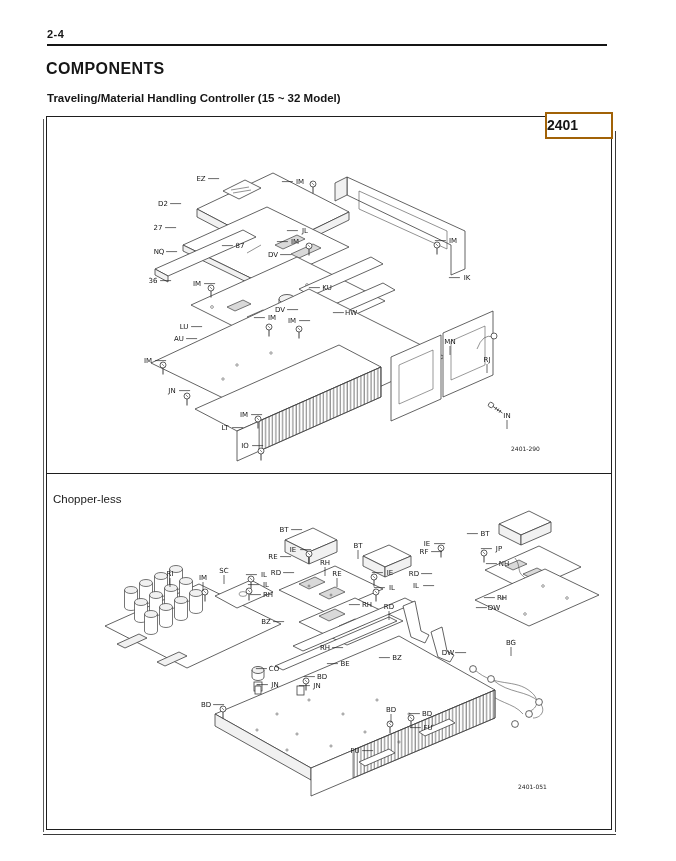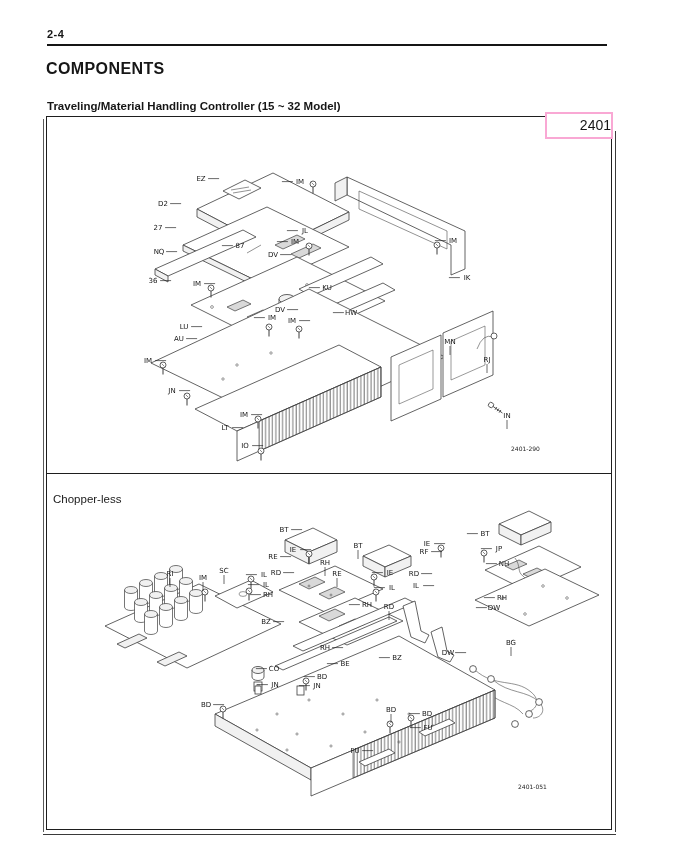--- a/index.html
+++ b/index.html
@@ -1,28 +1,28 @@
 <!DOCTYPE html>
 <html><head>
 <meta charset="utf-8">
 <style>
   html,body{margin:0;padding:0;background:#e8e8e8;}
   .page{position:relative;width:676px;height:861px;background:#ffffff;color:#161616;
         font-family:"Liberation Sans",sans-serif;overflow:hidden;}
   .pageno{position:absolute;left:47px;top:28px;font-size:11px;font-weight:bold;letter-spacing:.5px;}
   .toprule{position:absolute;left:47px;top:44px;width:560px;height:2px;background:#151515;}
   .h1{position:absolute;left:46px;top:60px;font-size:16px;font-weight:800;letter-spacing:.4px;}
-  .subtitle{position:absolute;left:47px;top:92px;font-size:11.5px;font-weight:bold;margin-top:8px;}
+  .subtitle{position:absolute;left:47px;top:92px;font-size:11.5px;font-weight:bold;}
   .mainbox{position:absolute;left:46px;top:116px;width:564px;height:712px;
            border:1.4px solid #1e1e1e;background:#fff;}
   .dbl-r{position:absolute;right:-5px;top:14px;bottom:-3px;width:1.3px;background:#3a3a3a;}
   .dbl-l{position:absolute;left:-4px;top:2px;bottom:-3px;width:1px;background:#5a5a5a;}
   .dbl-b{position:absolute;left:-4px;right:-5px;bottom:-6px;height:1.3px;background:#3a3a3a;}
-  .tab{position:absolute;top:-5px;right:-2px;width:64px;height:23px;border:2px solid #f9a8d4;
-       background:#fff;font-size:14px;font-weight:normal;text-align:right;line-height:22px;}
+  .tab{position:absolute;top:-5px;right:-2px;width:64px;height:23px;border:2px solid #a16207;
+       background:#fff;font-size:14px;font-weight:bold;text-align:left;line-height:22px;}
   .divider{position:absolute;left:0;right:0;top:356px;border-top:1.3px solid #1e1e1e;}
   .chopper{position:absolute;left:6px;top:376px;font-size:11.5px;color:#1a1a1a;}
   svg{position:absolute;left:0;}
   #d1{top:0;}
   #d2{top:357px;}
   .sk{fill:#ffffff;stroke:#3c3c3c;stroke-width:.8;}
   .f2{fill:#f1f1f1;}
   .skd{fill:#d9d9d9;stroke:#3c3c3c;stroke-width:.7;}
   .thin{fill:none;stroke:#4a4a4a;stroke-width:.6;}
   .hole{fill:none;stroke:#555;stroke-width:.6;}

